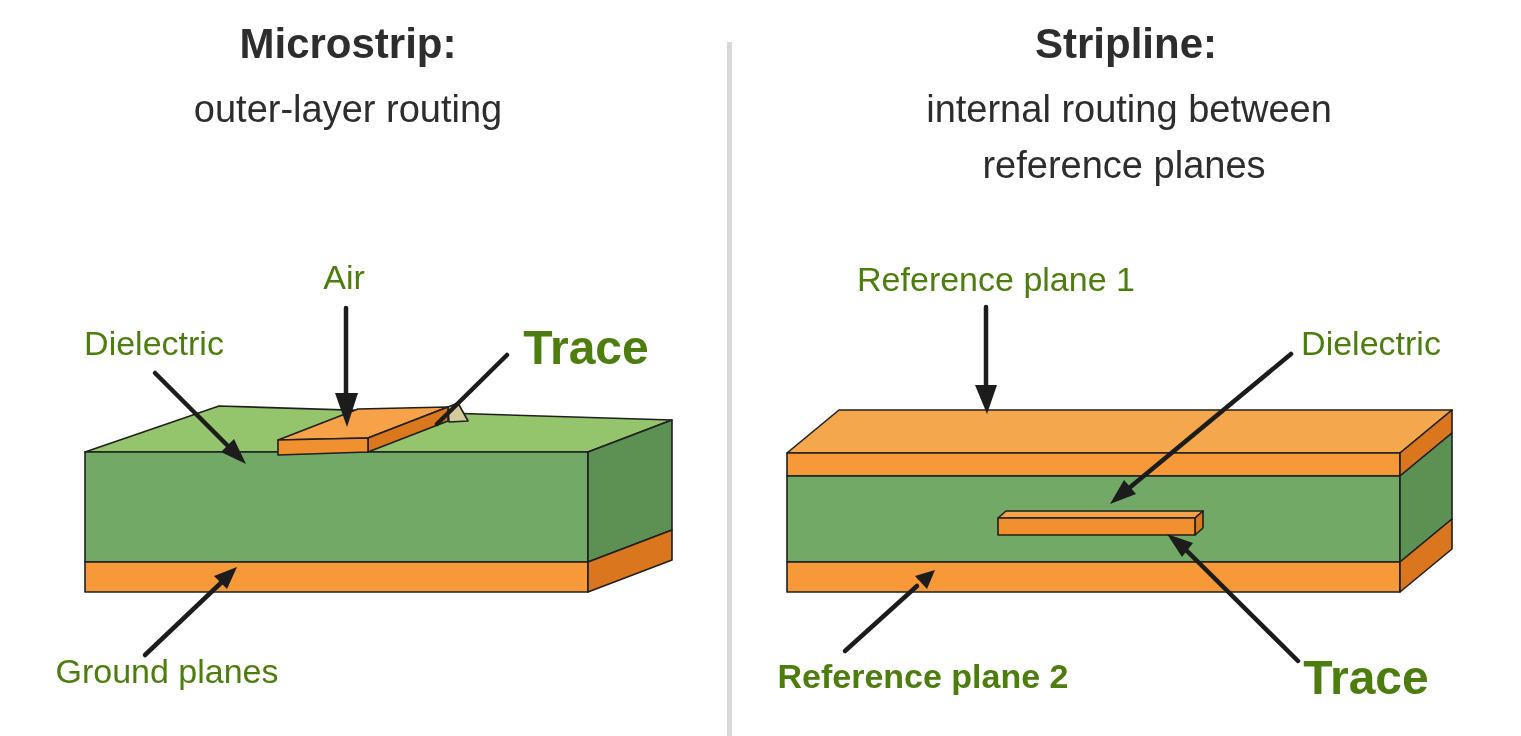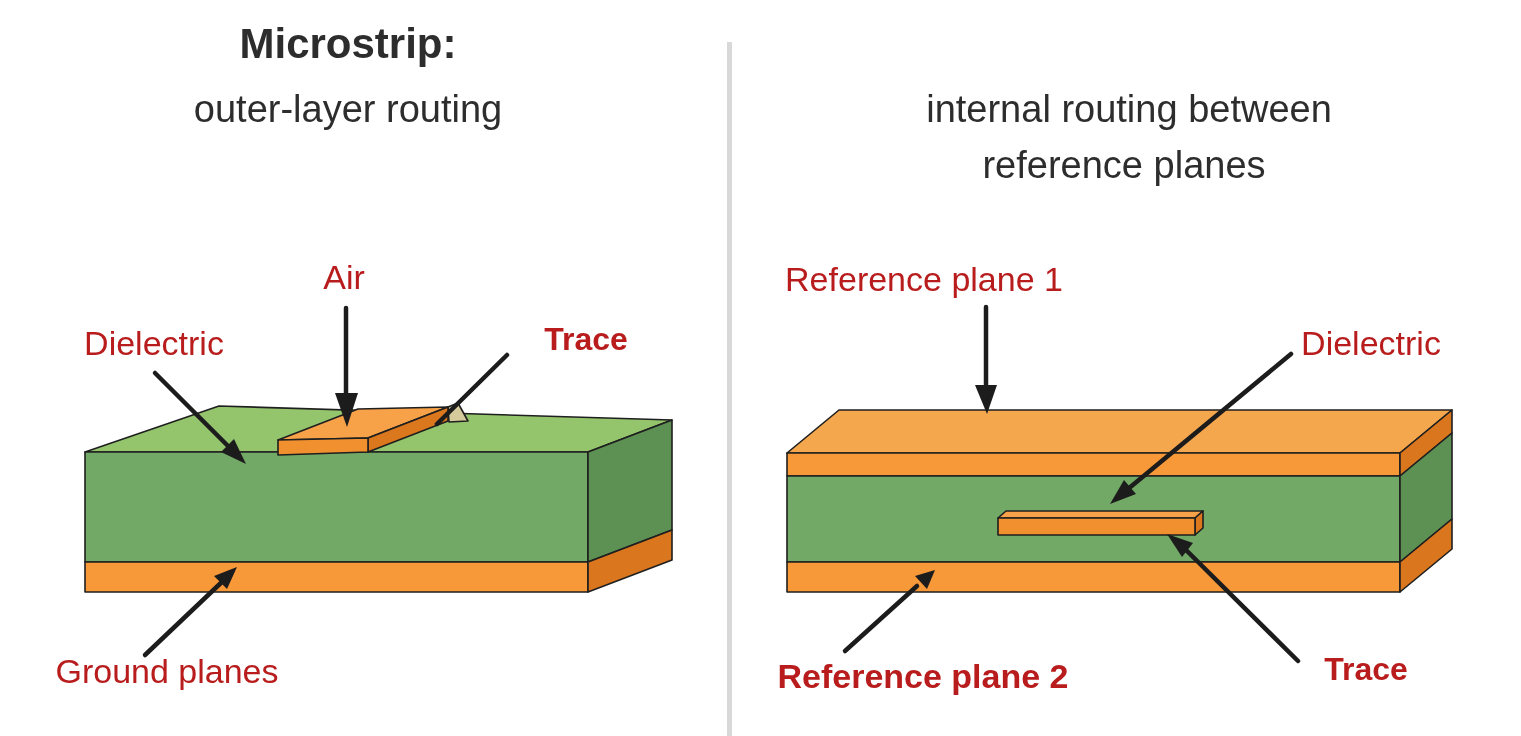--- a/index.html
+++ b/index.html
@@ -10,26 +10,26 @@
     font-family:"Liberation Sans", sans-serif;
     overflow:hidden;
   }
   .diagram-svg{position:absolute;left:0;top:0;}
   .face{stroke:#1f1f1f;stroke-width:1.6;stroke-linejoin:round;}
   .arrow-line{stroke:#1c1c1c;stroke-width:4.5;stroke-linecap:round;fill:none;}
   .label{
     position:absolute;
     transform:translateX(-50%);
     white-space:nowrap;
-    color:#b91c1c;
+    color:#4d7c0f;
     font-size:34px;
     line-height:1.1;
     text-align:center;
   }
-  .label.bold{font-weight:bold;font-size:32px;}
+  .label.bold{font-weight:bold;font-size:48px;}
   .title{
     position:absolute;
     transform:translateX(-50%);
     white-space:nowrap;
     color:#2d2d2d;
     font-weight:bold;
     font-size:42px;
     line-height:1.15;
     text-align:center;
   }
@@ -100,26 +100,27 @@
       <polygon points="935,570 927,589 915,576" fill="#1C1C1C"></polygon>
 
       <line class="arrow-line" x1="1298" y1="661" x2="1184" y2="548"></line>
       <polygon points="1167,534 1193,543 1182,557" fill="#1C1C1C"></polygon>
     </g>
   </svg>
 
   <div class="title" style="left:348px;top:20px;">Microstrip:</div>
   <div class="subtitle" style="left:348px;top:88px;">outer-layer routing</div>
 
+  <div class="title" style="left:1126px;top:20px;">Stripline:</div>
   <div class="subtitle" style="left:1124px;top:144px;">reference planes</div>
   <div class="subtitle" style="left:1129px;top:88px;">internal routing between</div>
 
   <div class="label" style="left:344px;top:259px;">Air</div>
   <div class="label" style="left:154px;top:325px;">Dielectric</div>
   <div class="label bold" style="left:586px;top:322px;">Trace</div>
   <div class="label" style="left:167px;top:653px;">Ground planes</div>
 
-  <div class="label" style="left:924px;top:261px;">Reference plane 1</div>
+  <div class="label" style="left:996px;top:261px;">Reference plane 1</div>
   <div class="label" style="left:1371px;top:325px;">Dielectric</div>
   <div class="label" style="left:923px;top:658px;font-weight:bold;">Reference plane 2</div>
   <div class="label bold" style="left:1366px;top:652px;">Trace</div>
 
 </div>
 
 </body></html>

